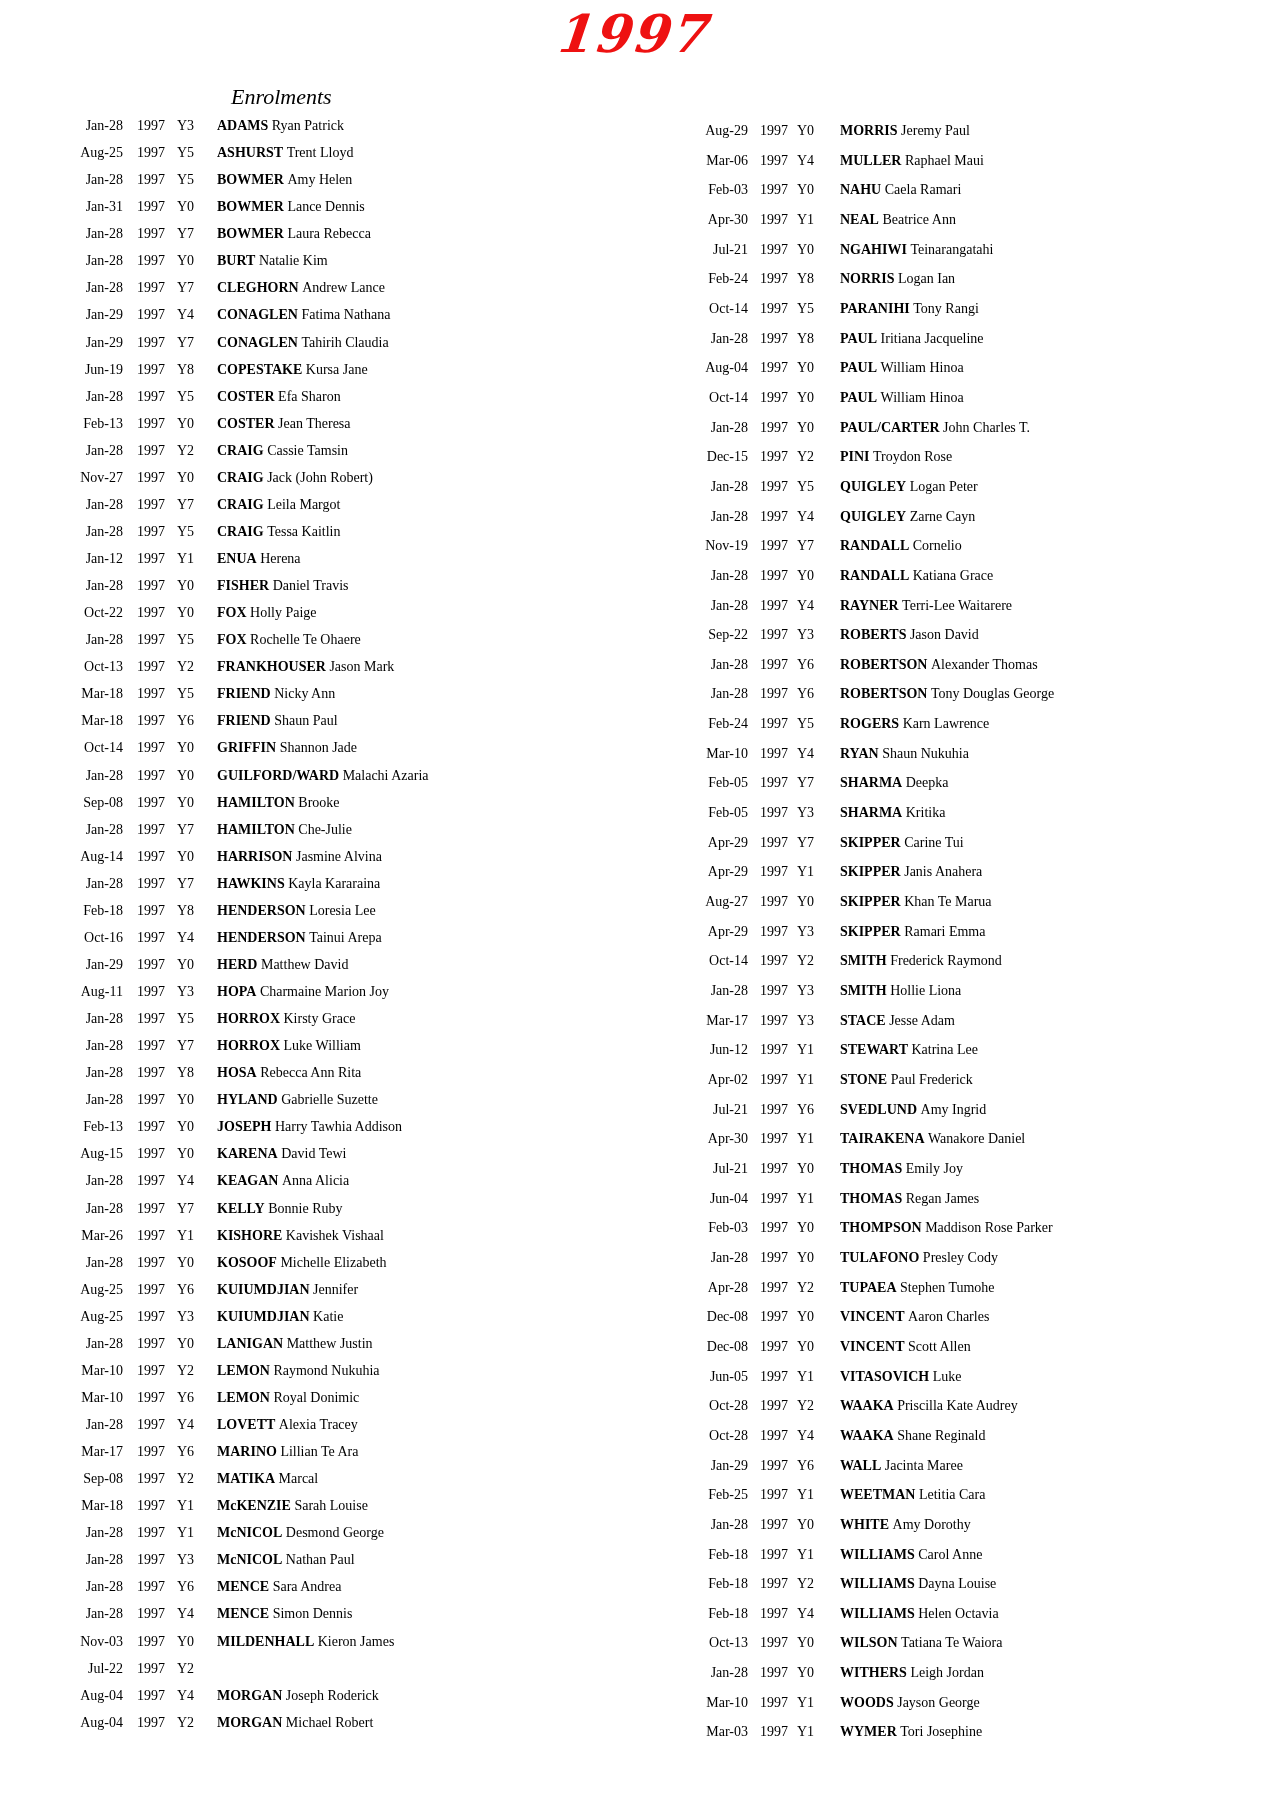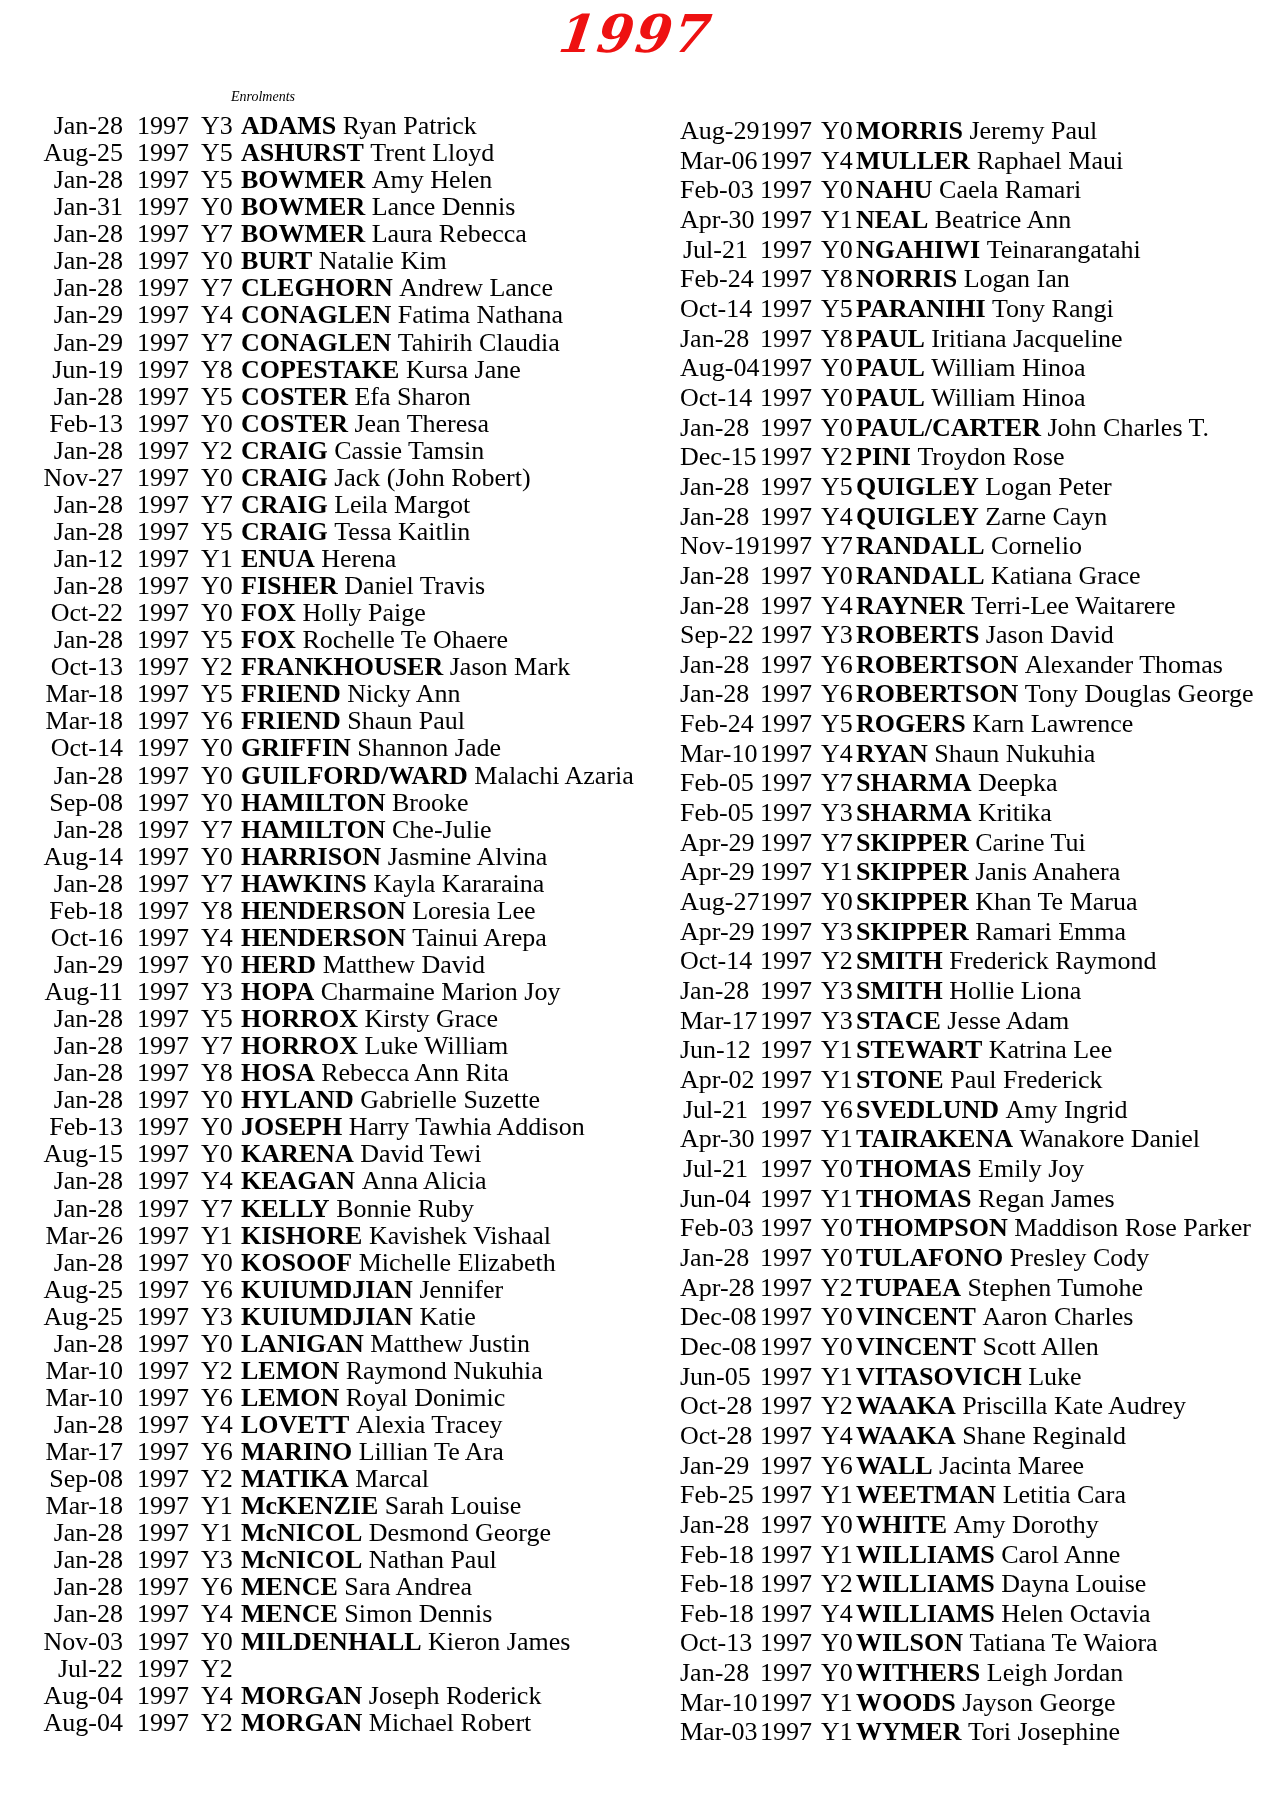--- a/index.html
+++ b/index.html
@@ -25,42 +25,42 @@
     font-size: 52px;
     line-height: 68px;
     letter-spacing: 2px;
     transform: skewX(-8deg);
   }
   .subtitle {
     position: absolute;
     left: 231px;
     top: 84px;
     font-style: italic;
-    font-size: 14px;
+    font-size: 22px;
     line-height: 26px;
   }
   .col {
     position: absolute;
-    font-size: 26px;
+    font-size: 14px;
     white-space: nowrap;
   }
   .col-left  { left: 40px;  top: 112px; }
   .col-right { left: 680px; top: 116px; }
   .row { display: flex; align-items: baseline; }
   .col-left  .row { height: 27.07px; line-height: 27.07px; }
   .col-right .row { height: 29.66px; line-height: 29.66px; }
   .date { display: inline-block; text-align: right; }
   .col-left  .date { width: 83px; }
   .col-right .date { width: 68px; }
   .year { margin-left: 14px; }
   .col-right .year { margin-left: 12px; }
   .level { display: inline-block; margin-left: 12px; width: 26px; }
   .col-right .level { margin-left: 9px; width: 25px; }
   .name { margin-left: 14px; }
-  .col-right .name { margin-left: 10px; }
+  .col-right .name { margin-left: 18px; }
   .surname { font-weight: bold; margin-right: 0.25em; }
 </style>
 </head>
 <body>
 
 <div class="page" style="background: rgb(255, 255, 255); color: rgb(0, 0, 0);">
   <h1 class="title" style="color: rgb(238, 17, 17);">1997</h1>
   <div class="subtitle">Enrolments</div>
   <div class="col col-left">
   <div class="row">

